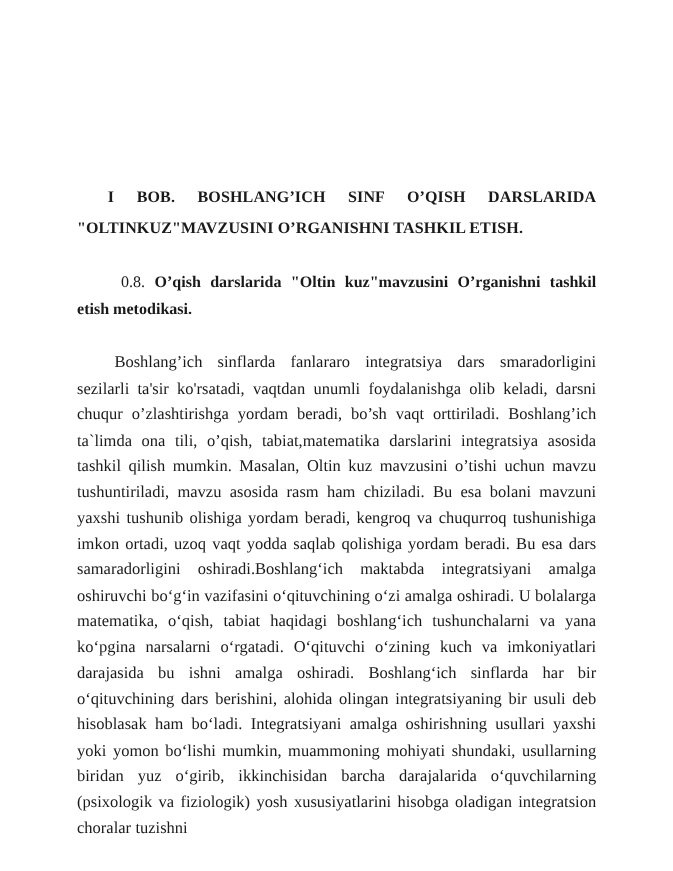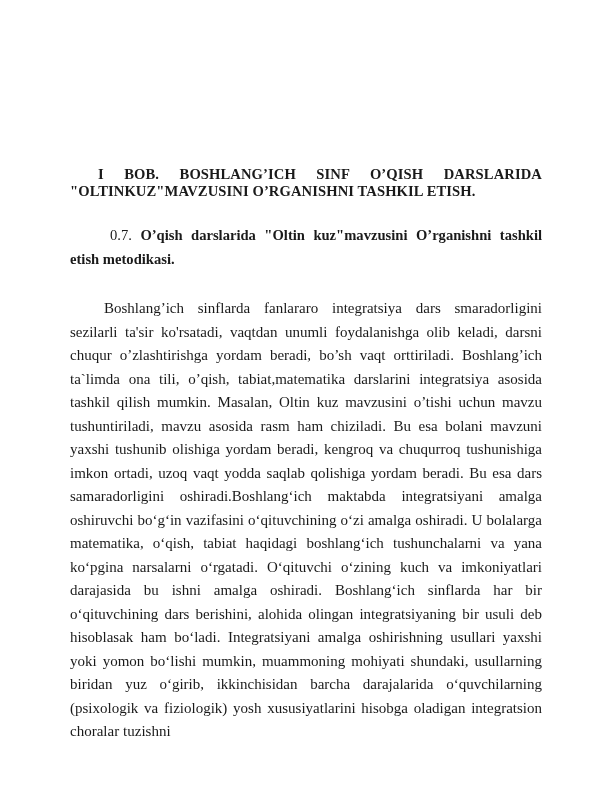--- a/index.html
+++ b/index.html
@@ -26,21 +26,21 @@
     left: 70px;
     top: 0;
     width: 472px;
   }
   .spacer-top {
     height: 166px;
   }
   .heading-chapter {
     font-size: 14.6px;
     font-weight: bold;
-    line-height: 17px;
+    line-height: 28px;
     text-align: justify;
     text-align-last: left;
     text-indent: 28px;
     margin: 0;
     letter-spacing: 0.1px;
   }
   .gap-a { height: 24px; }
   .heading-sub {
     font-size: 14.6px;
     line-height: 23.6px;
@@ -71,20 +71,20 @@
 
 <div class="page">
   <div class="content">
 
     <div class="spacer-top"></div>
 
     <h1 class="heading-chapter">I BOB. BOSHLANG’ICH SINF O’QISH DARSLARIDA "OLTINKUZ"MAVZUSINI O’RGANISHNI TASHKIL ETISH.</h1>
 
     <div class="gap-a"></div>
 
-    <h2 class="heading-sub"><span class="num">0.7. </span><span class="bold">O’qish darslarida "Oltin kuz"mavzusini O’rganishni tashkil etish metodikasi.</span></h2>
+    <h2 class="heading-sub"><span class="num">0.8. </span><span class="bold">O’qish darslarida "Oltin kuz"mavzusini O’rganishni tashkil etish metodikasi.</span></h2>
 
     <div class="gap-b"></div>
 
     <p class="body-par">Boshlang’ich sinflarda fanlararo integratsiya dars smaradorligini sezilarli ta'sir ko'rsatadi, vaqtdan unumli foydalanishga olib keladi, darsni chuqur o’zlashtirishga yordam beradi, bo’sh vaqt orttiriladi. Boshlang’ich ta`limda ona tili, o’qish, tabiat,matematika darslarini integratsiya asosida tashkil qilish mumkin. Masalan, Oltin kuz mavzusini o’tishi uchun mavzu tushuntiriladi, mavzu asosida rasm ham chiziladi. Bu esa bolani mavzuni yaxshi tushunib olishiga yordam beradi, kengroq va chuqurroq tushunishiga imkon ortadi, uzoq vaqt yodda saqlab qolishiga yordam beradi. Bu esa dars samaradorligini oshiradi.Boshlangʻich maktabda integratsiyani amalga oshiruvchi boʻgʻin vazifasini oʻqituvchining oʻzi amalga oshiradi. U bolalarga matematika, oʻqish, tabiat haqidagi boshlangʻich tushunchalarni va yana koʻpgina narsalarni oʻrgatadi. Oʻqituvchi oʻzining kuch va imkoniyatlari darajasida bu ishni amalga oshiradi. Boshlangʻich sinflarda har bir oʻqituvchining dars berishini, alohida olingan integratsiyaning bir usuli deb hisoblasak ham boʻladi. Integratsiyani amalga oshirishning usullari yaxshi yoki yomon boʻlishi mumkin, muammoning mohiyati shundaki, usullarning biridan yuz oʻgirib, ikkinchisidan barcha darajalarida oʻquvchilarning (psixologik va fiziologik) yosh xususiyatlarini hisobga oladigan integratsion choralar tuzishni</p>
 
   </div>
 </div>
 
 </body></html>

